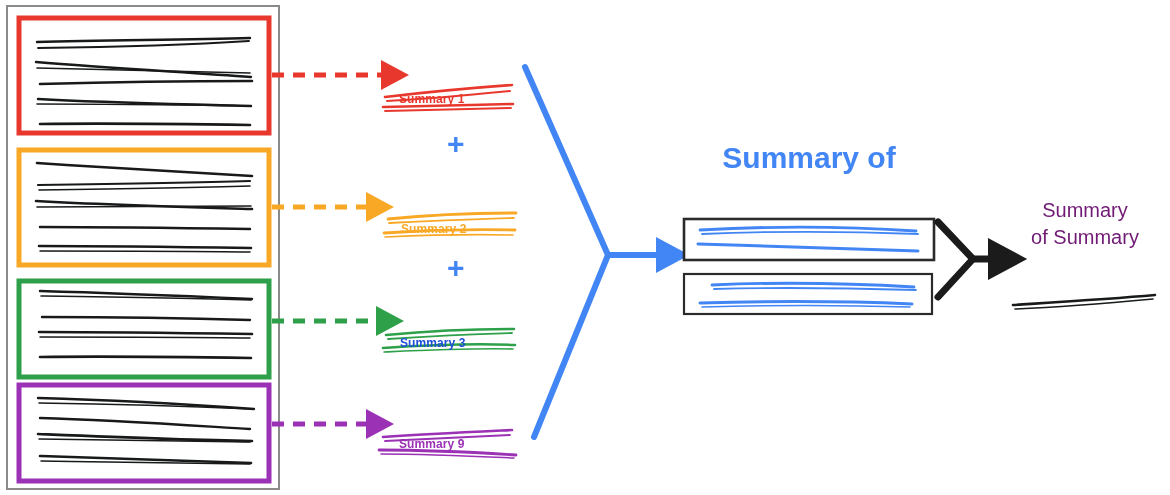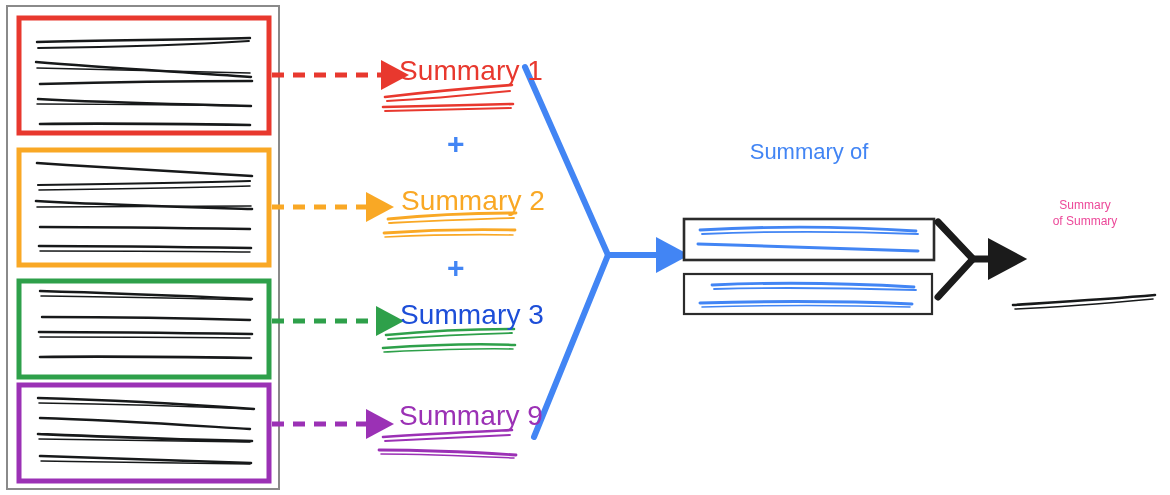--- a/index.html
+++ b/index.html
@@ -4,24 +4,24 @@
 <style>
   html,body{margin:0;padding:0;background:#ffffff;}
   body{
     width:1170px;height:495px;overflow:hidden;
     font-family:"Liberation Sans","DejaVu Sans",sans-serif;
     position:relative;
   }
   #stage{position:absolute;left:0;top:0;width:1170px;height:495px;}
   #stage > svg{position:absolute;left:0;top:0;}
   .lbl{position:absolute;white-space:nowrap;line-height:1;}
-  .sumlbl{font-size:28px;font-weight:400;letter-spacing:.1px;}
+  .sumlbl{font-size:12px;font-weight:700;letter-spacing:.1px;margin-top:36px;}
   .plus{font-size:30px;font-weight:700;color:#4285F4;line-height:1;}
-  .sos{font-size:22px;font-weight:400;color:#4285F4;text-align:center;line-height:1.3;}
-  .finaltxt{font-size:12px;color:#ec4899;text-align:center;line-height:1.35;}
+  .sos{font-size:30px;font-weight:700;color:#4285F4;text-align:center;line-height:1.3;}
+  .finaltxt{font-size:20px;color:#701a75;text-align:center;line-height:1.35;}
 </style>
 </head>
 <body>
 
 <div id="stage">
 
   <svg width="1170" height="495" viewBox="0 0 1170 495" xmlns="http://www.w3.org/2000/svg">
 
     <rect x="7" y="6" width="272" height="483" fill="none" stroke="#8a8a8a" stroke-width="2"></rect>
 

